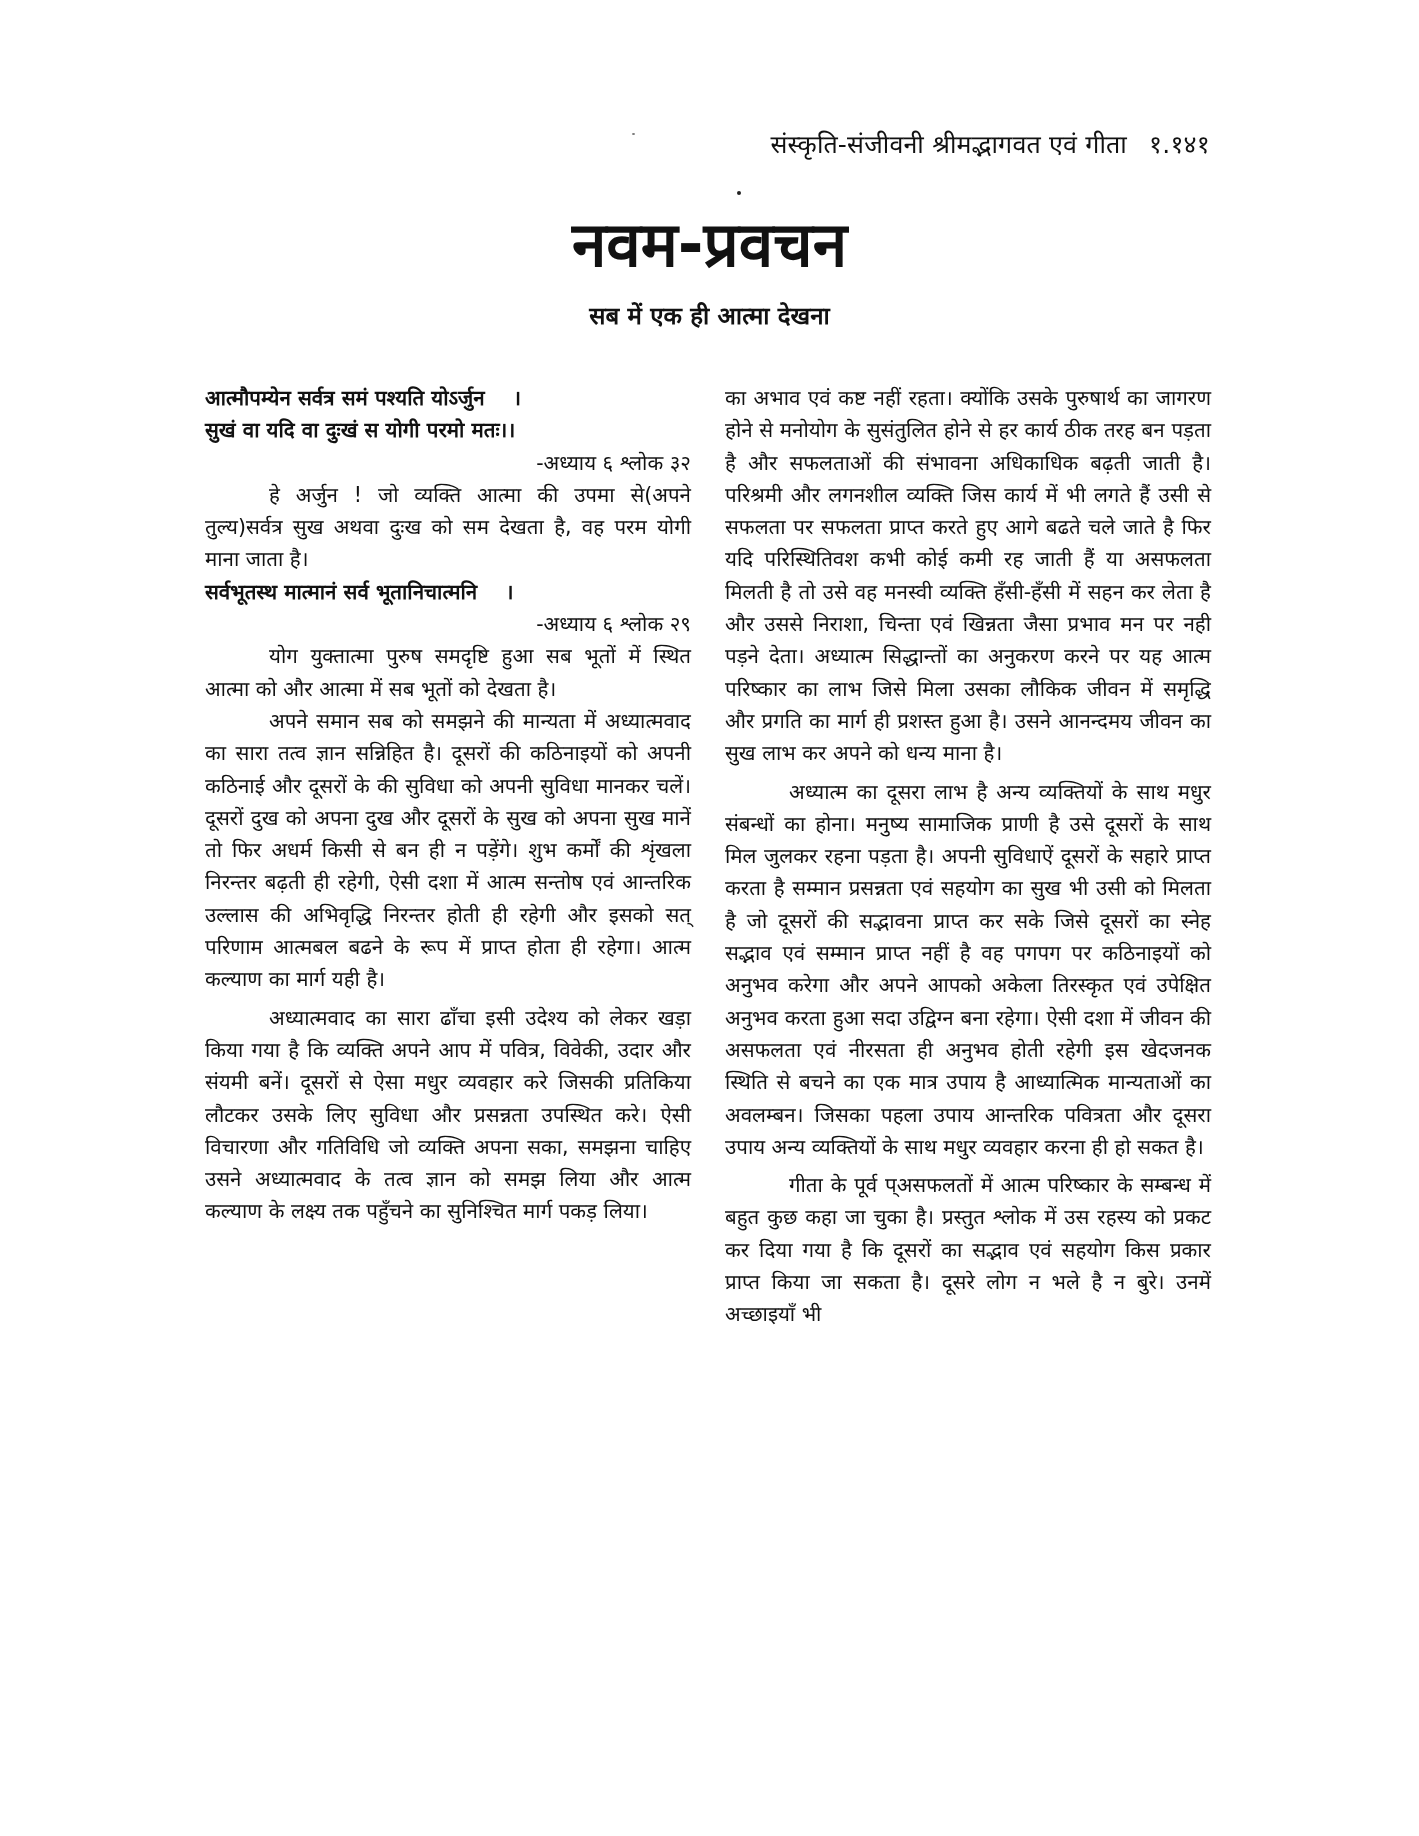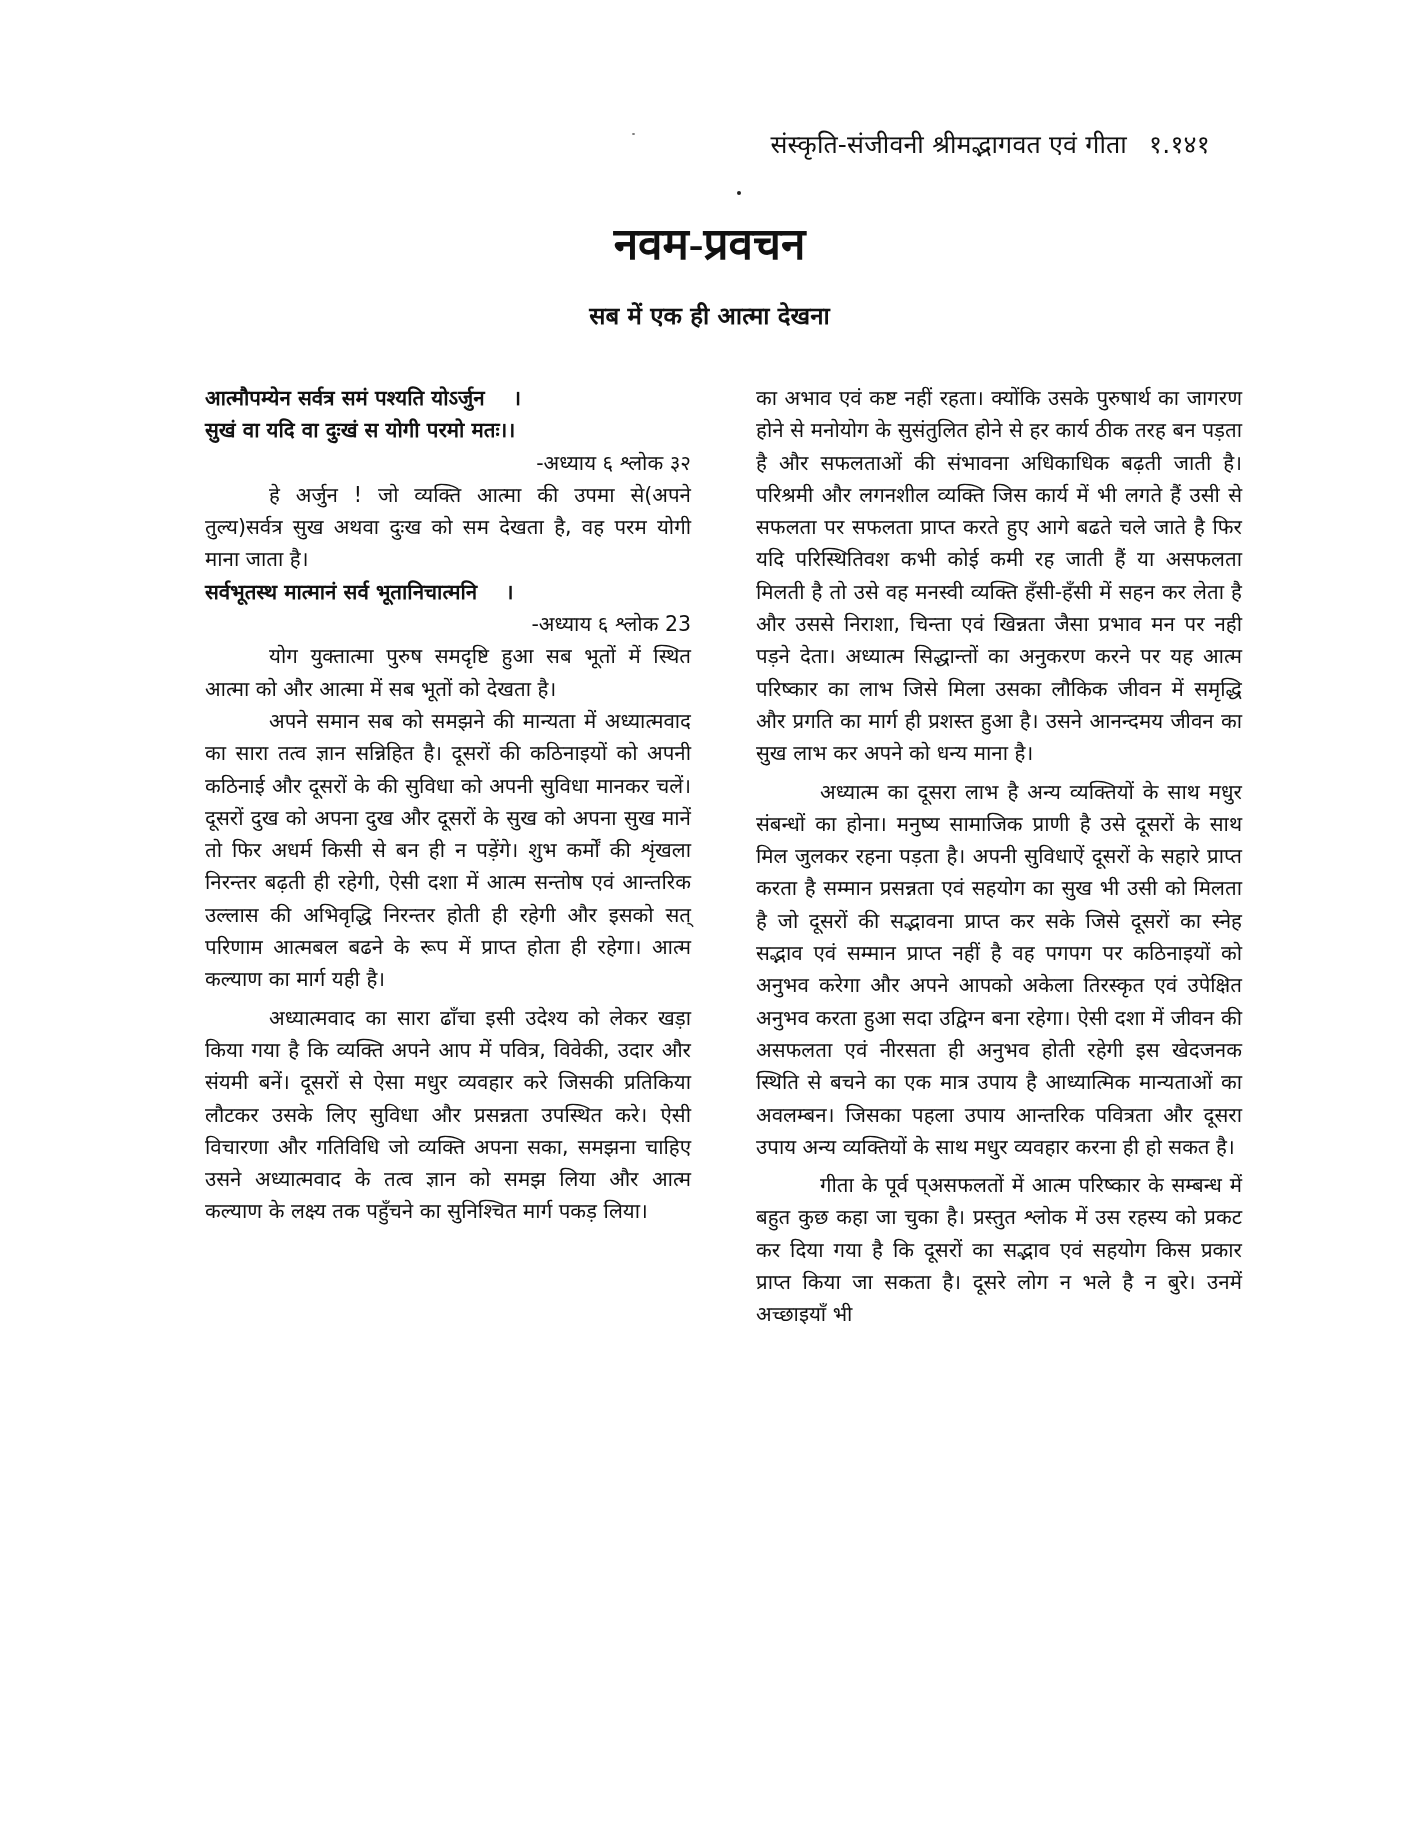--- a/index.html
+++ b/index.html
@@ -3,26 +3,26 @@
 <meta charset="utf-8">
 <style>
   html, body { margin: 0; padding: 0; background: #ffffff; }
   body { width: 1419px; height: 1836px; position: relative; overflow: hidden;
          font-family: "DejaVu Sans", "Liberation Sans", sans-serif; color: #111; }
   .header { position: absolute; top: 126px; right: 209px; font-size: 25px; font-weight: normal;
             white-space: nowrap; letter-spacing: 0.2px; }
   .header .pg { margin-left: 22px; }
   .speck { position: absolute; width: 4px; height: 4px; background: #222; border-radius: 50%; }
   .title { position: absolute; top: 205px; left: 0; width: 1419px; text-align: center;
-           font-size: 44px; font-weight: bold; line-height: 80px; font-family: Liberation Serif, serif; }
+           font-size: 62px; font-weight: bold; line-height: 80px; }
   .subtitle { position: absolute; top: 293px; left: 0; width: 1419px; text-align: center;
               font-size: 24px; font-weight: bold; line-height: 46px; }
   .col { position: absolute; top: 382px; width: 486px; font-size: 20.5px; line-height: 32.3px; }
   .col.left { left: 205px; }
-  .col.right { left: 725px; margin-left: 31px; }
+  .col.right { left: 725px; }
   .col p { margin: 0; text-align: justify; text-align-last: left; }
   .col p.indent { text-indent: 64px; }
   .verse { font-weight: bold; white-space: pre; margin: 0; }
   .ref { text-align: right; margin: 0; }
   .gap { height: 6px; }
 </style>
 </head>
 <body>
 
 <div class="header">
@@ -34,21 +34,21 @@
 
 <div class="title">नवम-प्रवचन</div>
 <div class="subtitle">सब में एक ही आत्मा देखना</div>
 
 <div class="col left">
   <div class="verse">आत्मौपम्येन सर्वत्र समं पश्यति योऽर्जुन    ।</div>
   <div class="verse">सुखं वा यदि वा दुःखं स योगी परमो मतः।।</div>
   <div class="ref">-अध्याय ६ श्लोक ३२</div>
   <p class="indent">हे अर्जुन ! जो व्यक्ति आत्मा की उपमा से(अपने तुल्य)सर्वत्र सुख अथवा दुःख को सम देखता है, वह परम योगी माना जाता है।</p>
   <div class="verse">सर्वभूतस्थ मात्मानं सर्व भूतानिचात्मनि    ।</div>
-  <div class="ref">-अध्याय ६ श्लोक 23</div>
+  <div class="ref">-अध्याय ६ श्लोक २९</div>
   <p class="indent">योग युक्तात्मा पुरुष समदृष्टि हुआ सब भूतों में स्थित आत्मा को और आत्मा में सब भूतों को देखता है।</p>
   <p class="indent">अपने समान सब को समझने की मान्यता में अध्यात्मवाद का सारा तत्व ज्ञान सन्निहित है। दूसरों की कठिनाइयों को अपनी कठिनाई और दूसरों के की सुविधा को अपनी सुविधा मानकर चलें। दूसरों दुख को अपना दुख और दूसरों के सुख को अपना सुख मानें तो फिर अधर्म किसी से बन ही न पड़ेंगे। शुभ कर्मों की शृंखला निरन्तर बढ़ती ही रहेगी, ऐसी दशा में आत्म सन्तोष एवं आन्तरिक उल्लास की अभिवृद्धि निरन्तर होती ही रहेगी और इसको सत् परिणाम आत्मबल बढने के रूप में प्राप्त होता ही रहेगा। आत्म कल्याण का मार्ग यही है।</p>
   <div class="gap"></div>
   <p class="indent">अध्यात्मवाद का सारा ढाँचा इसी उदेश्य को लेकर खड़ा किया गया है कि व्यक्ति अपने आप में पवित्र, विवेकी, उदार और संयमी बनें। दूसरों से ऐसा मधुर व्यवहार करे जिसकी प्रतिकिया लौटकर उसके लिए सुविधा और प्रसन्नता उपस्थित करे। ऐसी विचारणा और गतिविधि जो व्यक्ति अपना सका, समझना चाहिए उसने अध्यात्मवाद के तत्व ज्ञान को समझ लिया और आत्म कल्याण के लक्ष्य तक पहुँचने का सुनिश्चित मार्ग पकड़ लिया।</p>
   <div class="gap"></div>
 </div>
 
 <div class="col right">
   <p>का अभाव एवं कष्ट नहीं रहता। क्योंकि उसके पुरुषार्थ का जागरण होने से मनोयोग के सुसंतुलित होने से हर कार्य ठीक तरह  बन पड़ता है और सफलताओं की संभावना अधिकाधिक बढ़ती जाती है। परिश्रमी और लगनशील व्यक्ति जिस कार्य  में भी लगते हैं उसी से सफलता पर सफलता प्राप्त करते हुए आगे बढते चले जाते है फिर यदि परिस्थितिवश कभी कोई कमी रह जाती हैं या असफलता  मिलती है तो उसे वह मनस्वी व्यक्ति हँसी-हँसी में सहन कर लेता है और उससे निराशा, चिन्ता एवं खिन्नता जैसा प्रभाव मन पर नही पड़ने देता। अध्यात्म सिद्धान्तों  का अनुकरण करने पर यह आत्म परिष्कार का लाभ जिसे मिला उसका लौकिक जीवन में समृद्धि और प्रगति का मार्ग ही प्रशस्त हुआ है। उसने आनन्दमय जीवन का सुख लाभ कर अपने को धन्य माना है।</p>
   <div class="gap"></div>

